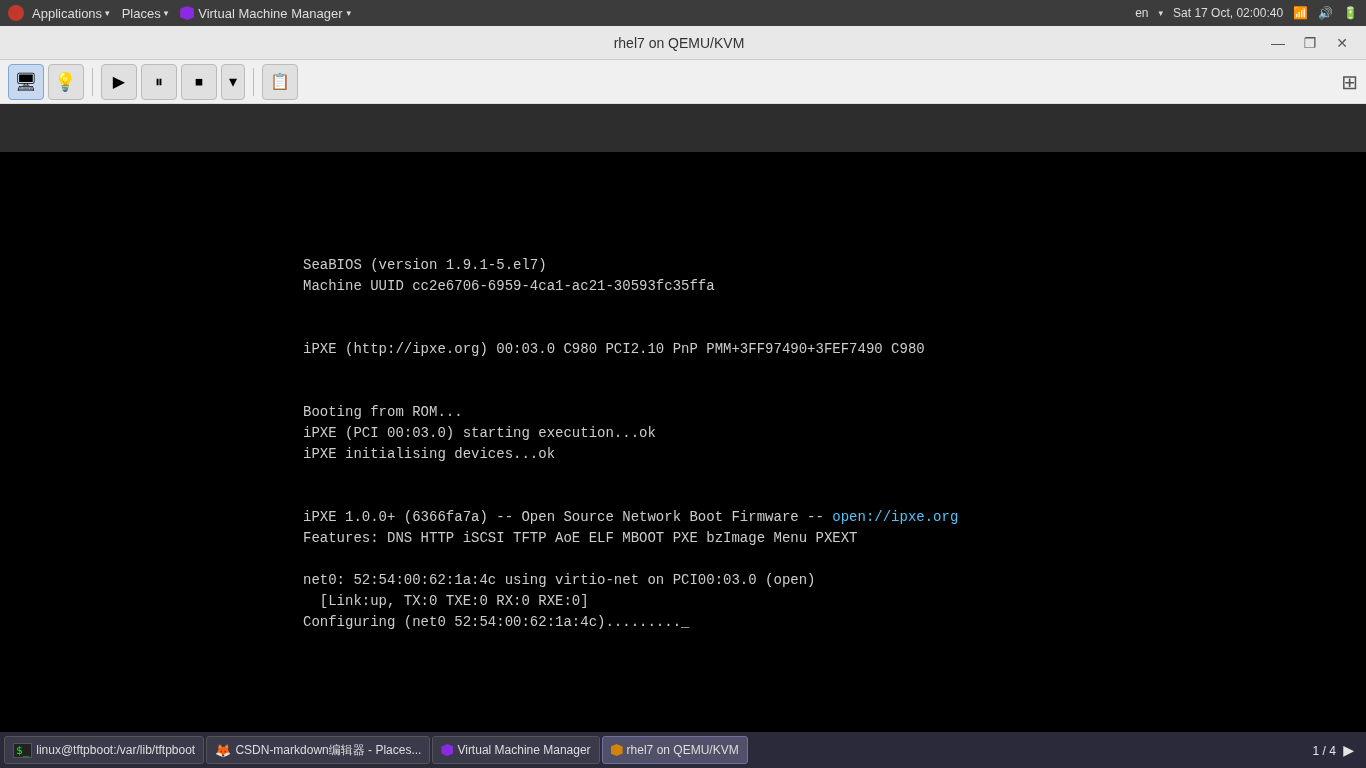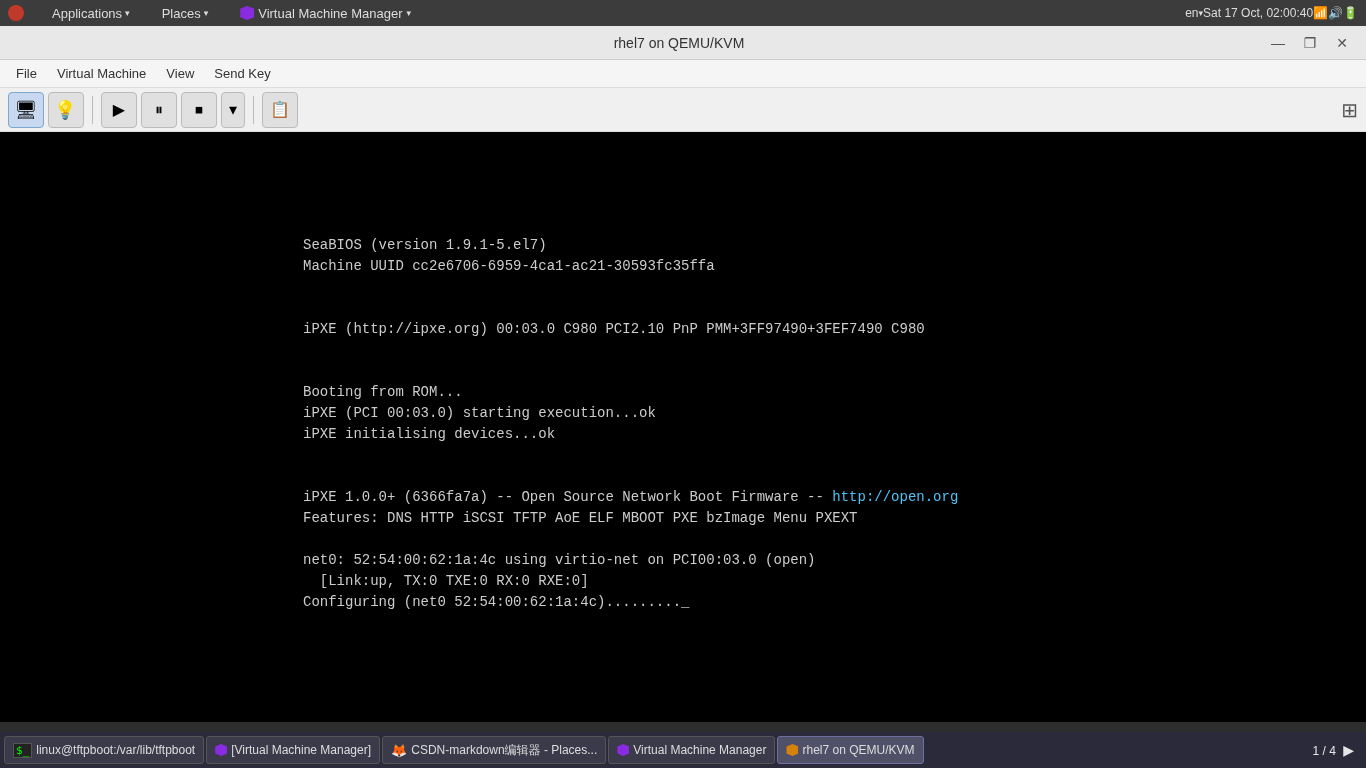--- a/index.html
+++ b/index.html
@@ -10,24 +10,24 @@
       width: 100%;
       height: 26px;
       background: #3c3c3c;
       display: flex;
       align-items: center;
       justify-content: space-between;
       padding: 0 8px;
       color: #ddd;
       font-size: 13px;
     }
-    #system-bar-left { display: flex; align-items: center; gap: 20px; }
+    #system-bar-left { display: flex; align-items: center; gap: 0; }
     #system-bar-left .menu-item { padding: 0 6px; cursor: pointer; display: flex; align-items: center; gap: 3px; }
     .dropdown-arrow { font-size: 9px; }
-    #system-bar-right { display: flex; align-items: center; font-size: 12px; }
+    #system-bar-right { display: flex; align-items: center; gap: 10px; font-size: 12px; }
 
     
     #vm-window {
       width: 100%;
       background: #f0f0f0;
     }
     #vm-titlebar {
       height: 34px;
       background: #e8e8e8;
       display: flex;
@@ -88,20 +88,21 @@
 
     
     #vm-display {
       width: 100%;
       height: 590px;
       background: #000;
       display: flex;
       align-items: flex-start;
       justify-content: center;
       padding: 40px 0 0 0;
+      margin-top: 48px;
     }
 
     
     #terminal-content {
       font-family: 'Courier New', Courier, monospace;
       font-size: 14px;
       color: #ccc;
       line-height: 1.5;
       white-space: pre;
       text-align: left;
@@ -180,26 +181,20 @@
   <div id="vm-titlebar">
     <div style="width:80px;"></div>
     <div id="vm-title">rhel7 on QEMU/KVM</div>
     <div id="vm-window-controls">
       <button class="win-ctrl">—</button>
       <button class="win-ctrl">❐</button>
       <button class="win-ctrl">✕</button>
     </div>
   </div>
 
-  <div id="menu-bar">
-    <span class="menu-bar-item">File</span>
-    <span class="menu-bar-item">Virtual Machine</span>
-    <span class="menu-bar-item">View</span>
-    <span class="menu-bar-item">Send Key</span>
-  </div>
 
   <div id="toolbar">
     <div class="toolbar-btn active">
       <span style="font-size:18px;">🖥</span>
     </div>
     <div class="toolbar-btn">
       <span style="font-size:18px;">💡</span>
     </div>
     <div class="toolbar-separator"></div>
     <div class="toolbar-btn">
@@ -234,39 +229,35 @@
 
 
 iPXE (http://ipxe.org) 00:03.0 C980 PCI2.10 PnP PMM+3FF97490+3FEF7490 C980
 
 
 Booting from ROM...
 iPXE (PCI 00:03.0) starting execution...ok
 iPXE initialising devices...ok
 
 
-iPXE 1.0.0+ (6366fa7a) -- Open Source Network Boot Firmware -- <span class="term-link">http://open.org</span>
+iPXE 1.0.0+ (6366fa7a) -- Open Source Network Boot Firmware -- <span class="term-link">open://ipxe.org</span>
 Features: DNS HTTP iSCSI TFTP AoE ELF MBOOT PXE bzImage Menu PXEXT
 
 net0: 52:54:00:62:1a:4c using virtio-net on PCI00:03.0 (open)
   [Link:up, TX:0 TXE:0 RX:0 RXE:0]
 Configuring (net0 52:54:00:62:1a:4c).........<span>_</span></span>
   </div>
 </div>
 
 <div id="taskbar">
   <div class="task-item">
     <span style="font-size:11px;background:#222;border:1px solid #555;padding:0 2px;color:#0f0;font-family:monospace;">$_</span>
     <span>linux@tftpboot:/var/lib/tftpboot</span>
   </div>
   <div class="task-item">
-    <span style="display:inline-block;width:12px;height:12px;background:#8a2be2;clip-path:polygon(0 20%,50% 0,100% 20%,100% 80%,50% 100%,0 80%);"></span>
-    <span>[Virtual Machine Manager]</span>
-  </div>
-  <div class="task-item">
     <span style="font-size:13px;">🦊</span>
     <span>CSDN-markdown编辑器 - Places...</span>
   </div>
   <div class="task-item">
     <span style="display:inline-block;width:12px;height:12px;background:#8a2be2;clip-path:polygon(0 20%,50% 0,100% 20%,100% 80%,50% 100%,0 80%);"></span>
     <span>Virtual Machine Manager</span>
   </div>
   <div class="task-item active">
     <span style="display:inline-block;width:12px;height:12px;background:#d4820a;clip-path:polygon(0 20%,50% 0,100% 20%,100% 80%,50% 100%,0 80%);"></span>
     <span>rhel7 on QEMU/KVM</span>

